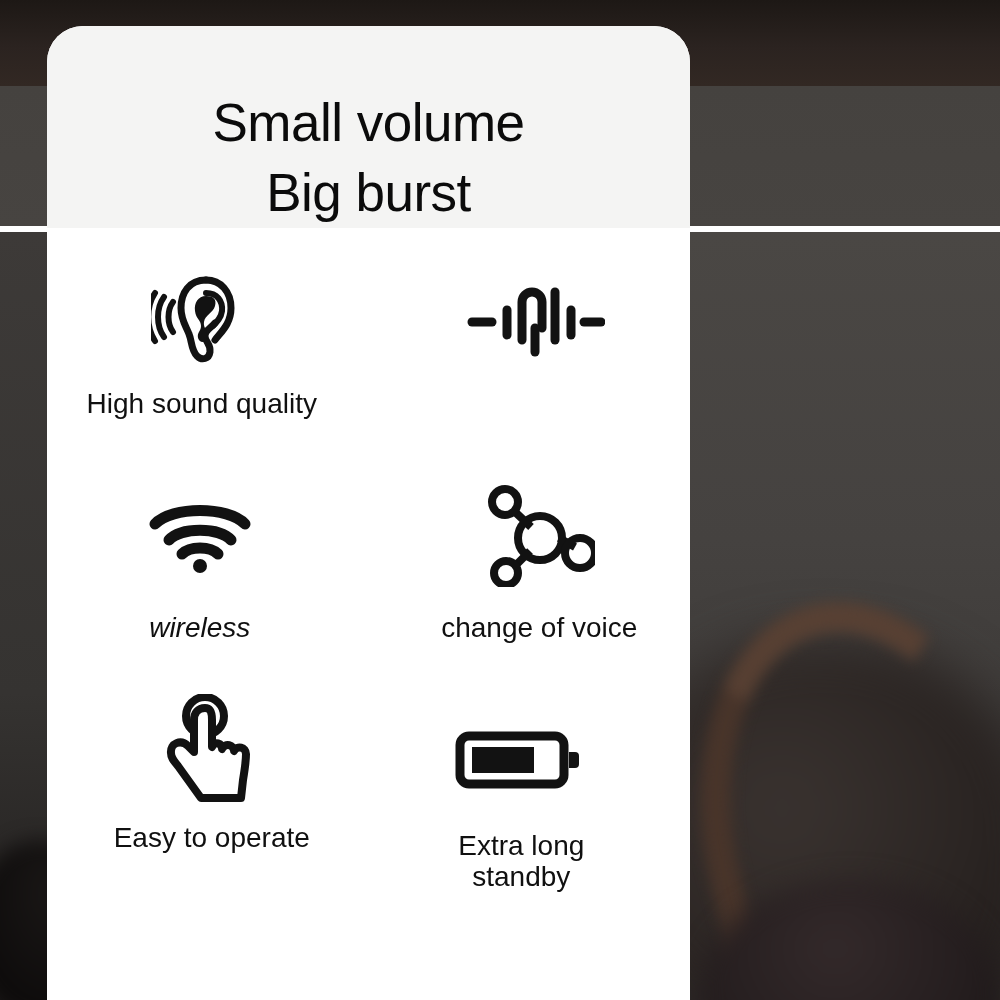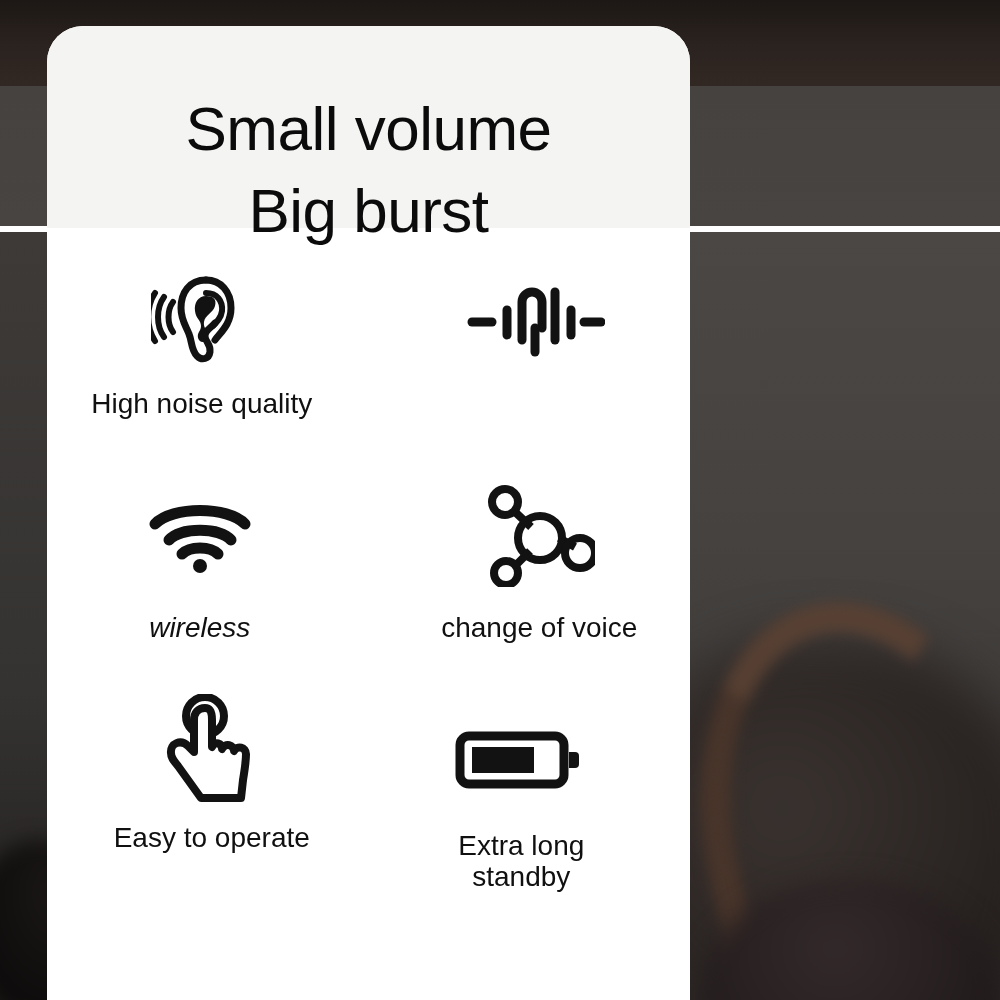--- a/index.html
+++ b/index.html
@@ -86,21 +86,21 @@
     background:#f4f4f3;
   }
   .card-seam {
     position:absolute; left:0; top:202px; width:100%; height:6px;
     background:#ffffff;
   }
   #headline {
     position:absolute; left:0; top:62px; width:100%;
     text-align:center;
     color:#0b0b0b;
-    font-size:62px;
+    font-size:53px;
     line-height:1.33;
     font-weight:400;
     letter-spacing:-0.5px;
   }
   #headline .l2 { display:block;text-align:center; }
 
   
   #features {
     position:absolute; left:0; top:232px; width:100%;
     display:grid;
@@ -175,21 +175,21 @@
             <path d="M55 12 C70 12 80 24 80 40 C80 56 70 64 64 72" stroke="#121212" stroke-width="7" stroke-linecap="round" fill="none"></path>
 
             <path d="M55 28 C47 28 43 35 44 43 C45 51 50 52 50 58 C50 63 46 64 47 70 C49 76 55 75 56 69 C57 62 52 60 53 54 C54 47 62 45 64 38 C66 31 62 28 55 28 Z" fill="#121212"></path>
             <path d="M55 25 C66 25 72 33 71 43 C70 50 66 54 62 58" stroke="#121212" stroke-width="6" stroke-linecap="round" fill="none"></path>
 
             <path d="M22 34 C16 42 16 56 22 64" stroke="#121212" stroke-width="6" stroke-linecap="round" fill="none"></path>
             <path d="M13 29 C5 40 5 58 13 69" stroke="#121212" stroke-width="6" stroke-linecap="round" fill="none"></path>
             <path d="M4 25 C-5 39 -5 59 4 73" stroke="#121212" stroke-width="6" stroke-linecap="round" fill="none"></path>
           </svg>
         </div>
-        <div class="flabel">High noise quality</div>
+        <div class="flabel">High sound quality</div>
       </div>
 
       <div class="feature f-noise">
         <div class="ficon">
           <svg width="140" height="84" viewBox="0 0 140 84" fill="none">
             <g stroke="#121212" stroke-width="9" stroke-linecap="round">
 
               <line x1="7" y1="42" x2="27" y2="42"></line>
 
               <line x1="42" y1="30" x2="42" y2="55"></line>

